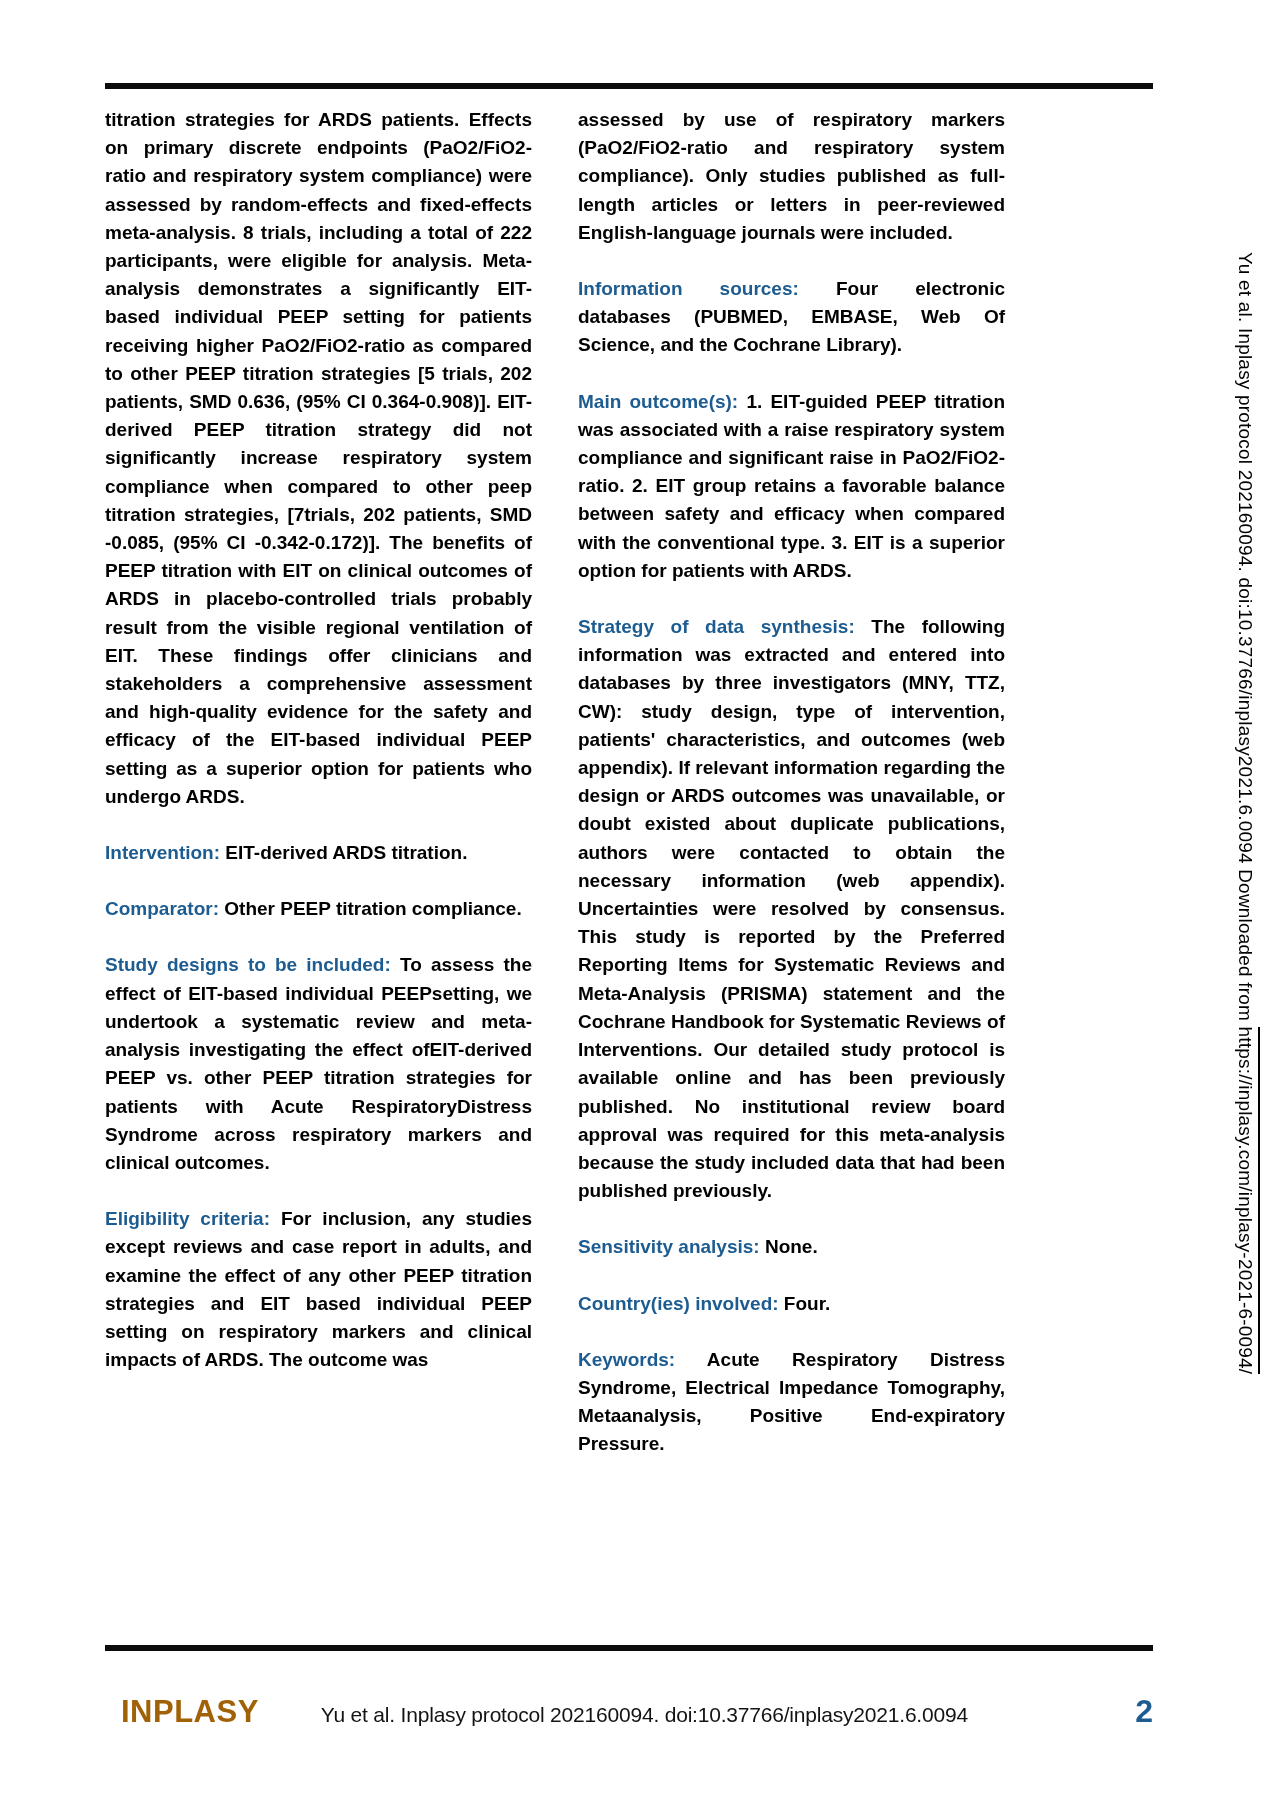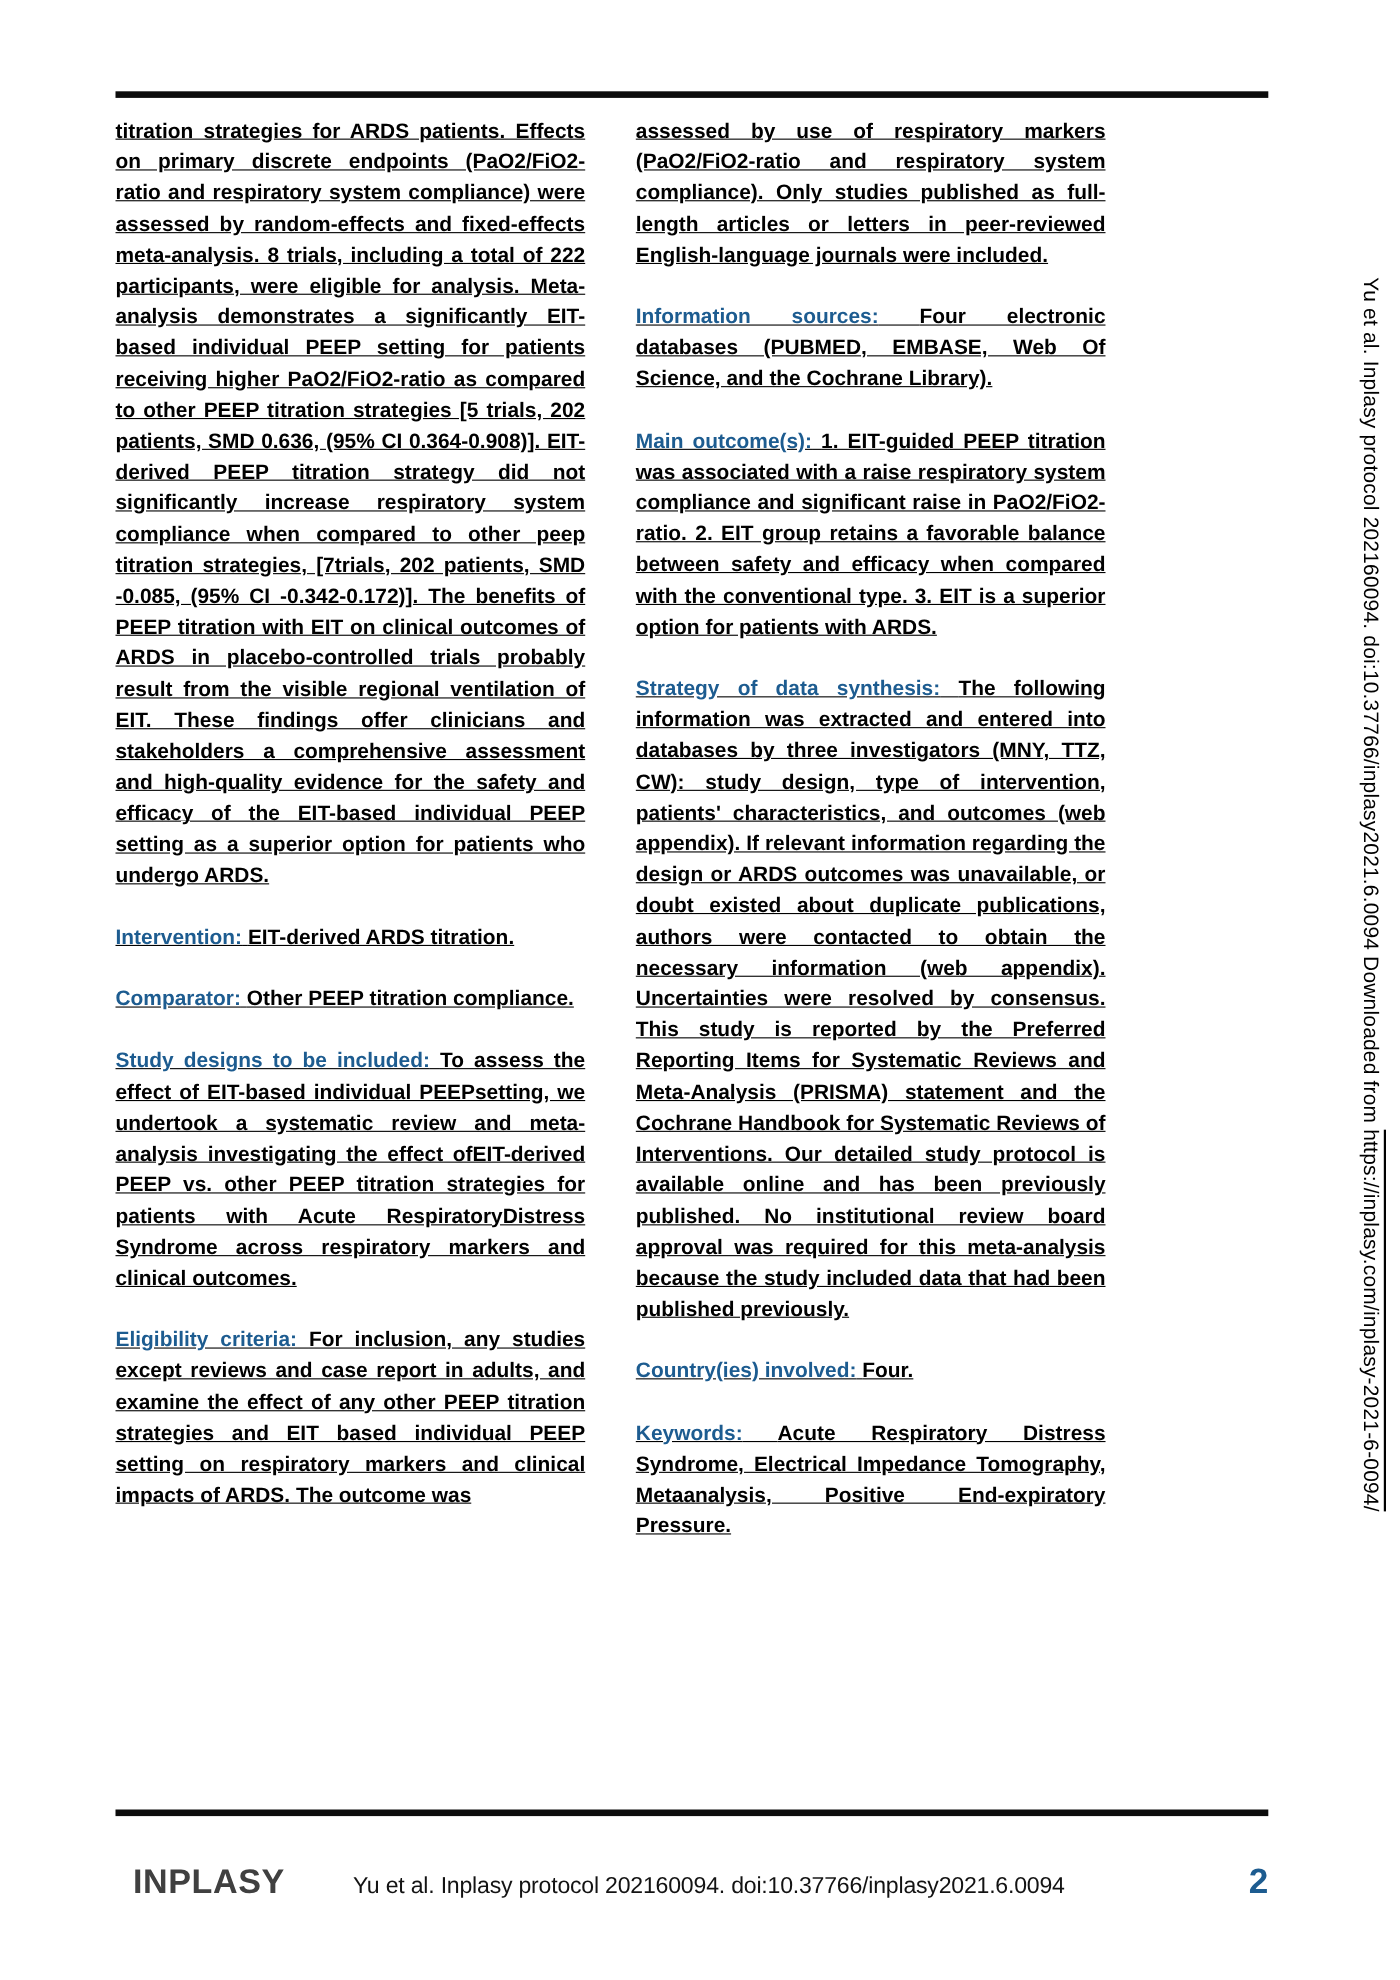--- a/index.html
+++ b/index.html
@@ -19,21 +19,21 @@
   .content{
     position:absolute;top:106px;left:105px;width:900px;
     display:flex;gap:46px;
   }
   .col{
     flex:1 1 0;
     font-size:19px;font-weight:700;line-height:28.2px;
     text-align:justify;
     color:#000;
   }
-  .col p{margin:0 0 28px 0;text-decoration:underline;}
+  .col p{margin:0 0 28px 0;}
   .col p:last-child{margin-bottom:0;}
   .label{color:#1d5c90;}
   .heading{color:#1d5c90;}
   .sidebar{
     position:absolute;left:1256px;top:252px;
     transform:rotate(90deg);transform-origin:0 0;
     white-space:nowrap;
     font-size:19px;font-weight:400;letter-spacing:0.2px;color:#000;
   }
   .sidebar .url{
@@ -41,21 +41,21 @@
     padding-top:2px;
     cursor:pointer;
   }
   .footer{
     position:absolute;left:105px;top:1676px;width:1048px;
     display:flex;align-items:baseline;
   }
   .logo{
     margin-left:16px;
     font-size:31px;font-weight:700;letter-spacing:0.5px;
-    color:#404040;
+    color:#a16207;
   }
   .citation{
     margin-left:62px;
     font-size:21px;font-weight:400;letter-spacing:-0.2px;
     color:#131313;
     margin-top:27px;
   }
   .pagenum{
     margin-left:auto;
     font-size:32px;font-weight:700;
@@ -75,20 +75,21 @@
     <p><span class="label">Comparator:</span> <span>Other PEEP titration compliance.</span></p>
     <p><span class="label">Study designs to be included:</span> <span>To assess the effect of EIT-based individual PEEPsetting, we undertook a systematic review and meta-analysis investigating the effect ofEIT-derived PEEP vs. other PEEP titration strategies for patients with Acute RespiratoryDistress Syndrome across respiratory markers and clinical outcomes.</span></p>
     <p><span class="label">Eligibility criteria:</span> <span>For inclusion, any studies except reviews and case report in adults, and examine the effect of any other PEEP titration strategies and EIT based individual PEEP setting on respiratory markers and clinical impacts of ARDS. The outcome was</span></p>
   </div>
 
   <div class="col">
     <p>assessed by use of respiratory markers (PaO2/FiO2-ratio and respiratory system compliance). Only studies published as full-length articles or letters in peer-reviewed English-language journals were included.</p>
     <p><span class="label">Information sources:</span> <span>Four electronic databases (PUBMED, EMBASE, Web Of Science, and the Cochrane Library).</span></p>
     <p><span class="label">Main outcome(s):</span> <span>1. EIT-guided PEEP titration was associated with a raise respiratory system compliance and significant raise in PaO2/FiO2-ratio. 2. EIT group retains a favorable balance between safety and efficacy when compared with the conventional type. 3. EIT is a superior option for patients with ARDS.</span></p>
     <p><span class="label">Strategy of data synthesis:</span> <span>The following information was extracted and entered into databases by three investigators (MNY, TTZ, CW): study design, type of intervention, patients' characteristics, and outcomes (web appendix). If relevant information regarding the design or ARDS outcomes was unavailable, or doubt existed about duplicate publications, authors were contacted to obtain the necessary information (web appendix). Uncertainties were resolved by consensus. This study is reported by the Preferred Reporting Items for Systematic Reviews and Meta-Analysis (PRISMA) statement and the Cochrane Handbook for Systematic Reviews of Interventions. Our detailed study protocol is available online and has been previously published. No institutional review board approval was required for this meta-analysis because the study included data that had been published previously.</span></p>
+    <p><span class="label">Sensitivity analysis:</span> <span>None.</span></p>
     <p><span class="label">Country(ies) involved:</span> <span>Four.</span></p>
     <p><span class="label">Keywords:</span> <span>Acute Respiratory Distress Syndrome, Electrical Impedance Tomography, Metaanalysis, Positive End-expiratory Pressure.</span></p>
   </div>
 
 </div>
 
 <div class="sidebar"><span>Yu et al. Inplasy protocol 202160094. doi:10.37766/inplasy2021.6.0094 Downloaded from </span><span class="url">https://inplasy.com/inplasy-2021-6-0094/</span></div>
 
 <div class="rule rule-bottom"></div>
 

